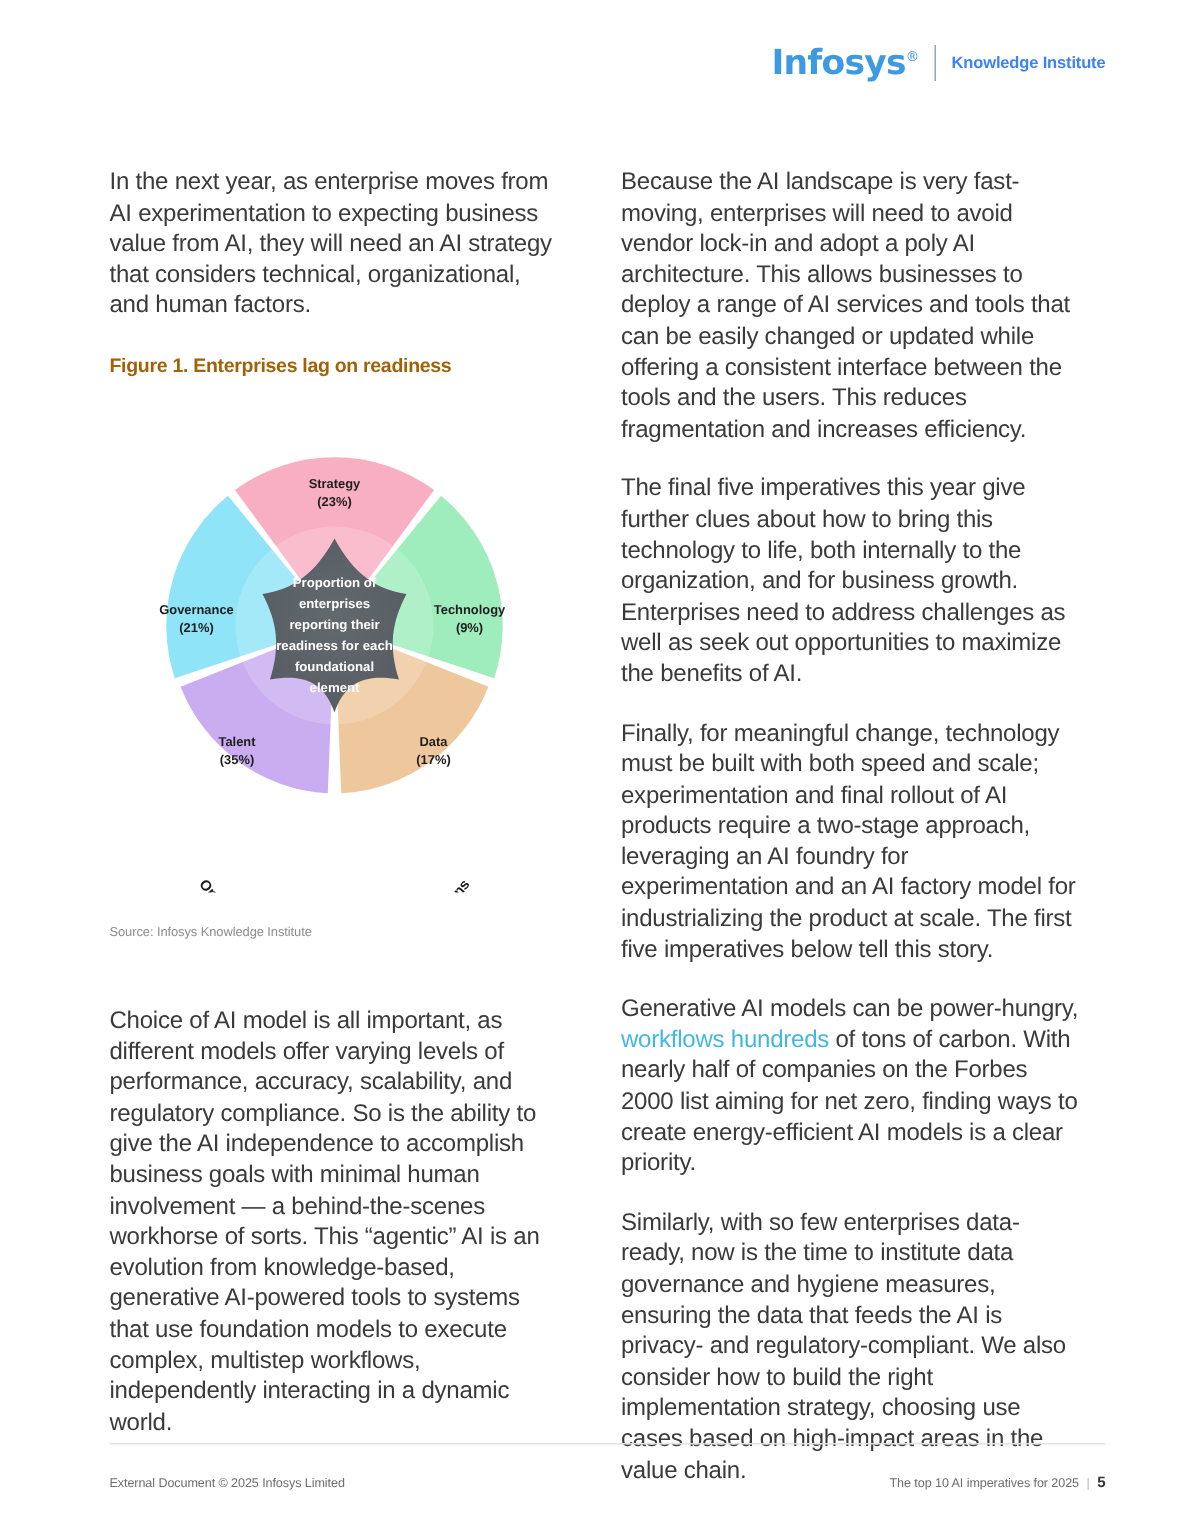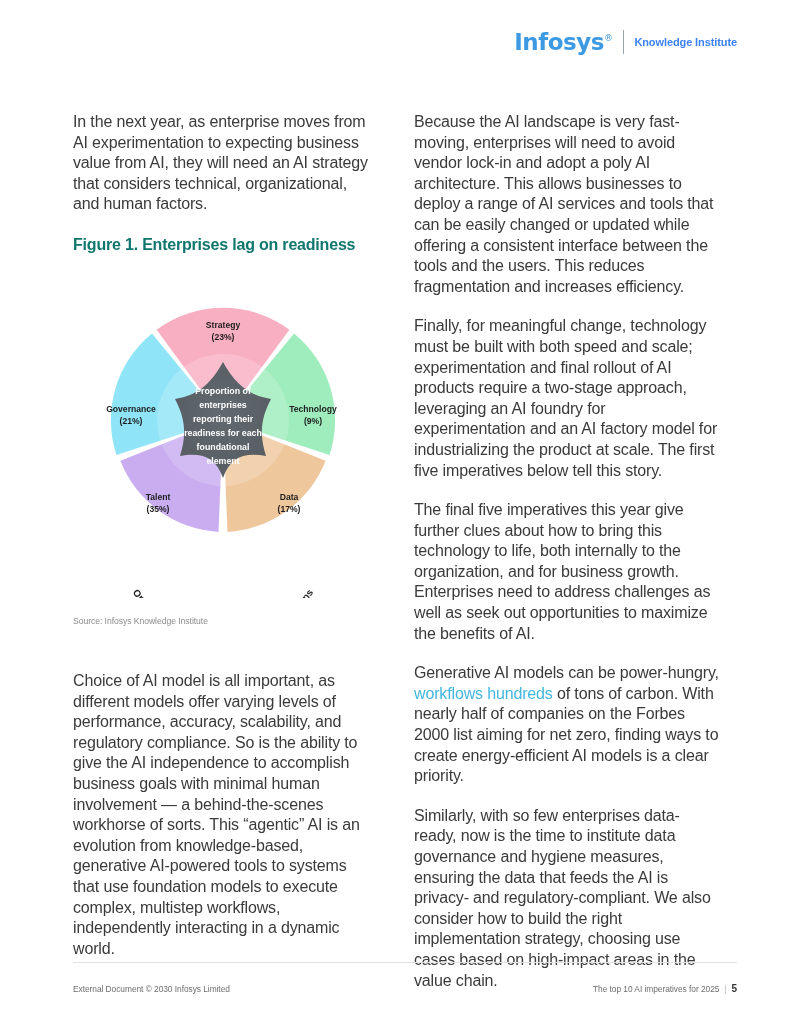--- a/index.html
+++ b/index.html
@@ -66,23 +66,23 @@
   }
   p.body:last-child { margin-bottom: 12px; }
 
   a.inline-link {
     color: #43b7e0;
     text-decoration: none;
   }
 
   h2.fig-title {
     margin: 21px 0 0 0;
-    font-size: 16px;
-    font-weight: 700;
-    color: #0f766e;
+    font-size: 13px;
+    font-weight: 700;
+    color: #a16207;
     letter-spacing: -0.2px;
   }
 
   
   .figure-wrap {
     position: relative;
     margin-top: 14px;
     width: 300px;
     height: 330px;
   }
@@ -235,27 +235,27 @@
 </div>
 
 <div class="source-note">Source: Infosys Knowledge Institute</div>
 
 <div class="col-left-lower">
   <p class="body">Choice of AI model is all important, as different models offer varying levels of performance, accuracy, scalability, and regulatory compliance. So is the ability to give the AI independence to accomplish business goals with minimal human involvement — a behind-the-scenes workhorse of sorts. This “agentic” AI is an evolution from knowledge-based, generative AI-powered tools to systems that use foundation models to execute complex, multistep workflows, independently interacting in a dynamic world.</p>
 </div>
 
 <div class="col col-right">
   <p class="body">Because the AI landscape is very fast-moving, enterprises will need to avoid vendor lock-in and adopt a poly AI architecture. This allows businesses to deploy a range of AI services and tools that can be easily changed or updated while offering a consistent interface between the tools and the users. This reduces fragmentation and increases efficiency.</p>
+  <p class="body">The final five imperatives this year give further clues about how to bring this technology to life, both internally to the organization, and for business growth. Enterprises need to address challenges as well as seek out opportunities to maximize the benefits of AI.</p>
   <p class="body">Finally, for meaningful change, technology must be built with both speed and scale; experimentation and final rollout of AI products require a two-stage approach, leveraging an AI foundry for experimentation and an AI factory model for industrializing the product at scale. The first five imperatives below tell this story.</p>
-  <p class="body">The final five imperatives this year give further clues about how to bring this technology to life, both internally to the organization, and for business growth. Enterprises need to address challenges as well as seek out opportunities to maximize the benefits of AI.</p>
   <p class="body"><span>Generative AI models can be power-hungry, </span><a class="inline-link" href="#">workflows hundreds</a><span> of tons of carbon. With nearly half of companies on the Forbes 2000 list aiming for net zero, finding ways to create energy-efficient AI models is a clear priority.</span></p>
   <p class="body">Similarly, with so few enterprises data-ready, now is the time to institute data governance and hygiene measures, ensuring the data that feeds the AI is privacy- and regulatory-compliant. We also consider how to build the right implementation strategy, choosing use cases based on high-impact areas in the value chain.</p>
 </div>
 
 <div class="footer-rule"></div>
 <div class="footer">
-  <span class="footer-left">External Document © 2030 Infosys Limited</span>
+  <span class="footer-left">External Document © 2025 Infosys Limited</span>
   <span class="footer-right">
     <span>The top 10 AI imperatives for 2025</span>
     <span class="footer-sep">|</span>
     <span class="footer-page">5</span>
   </span>
 </div>
 
 </body></html>

